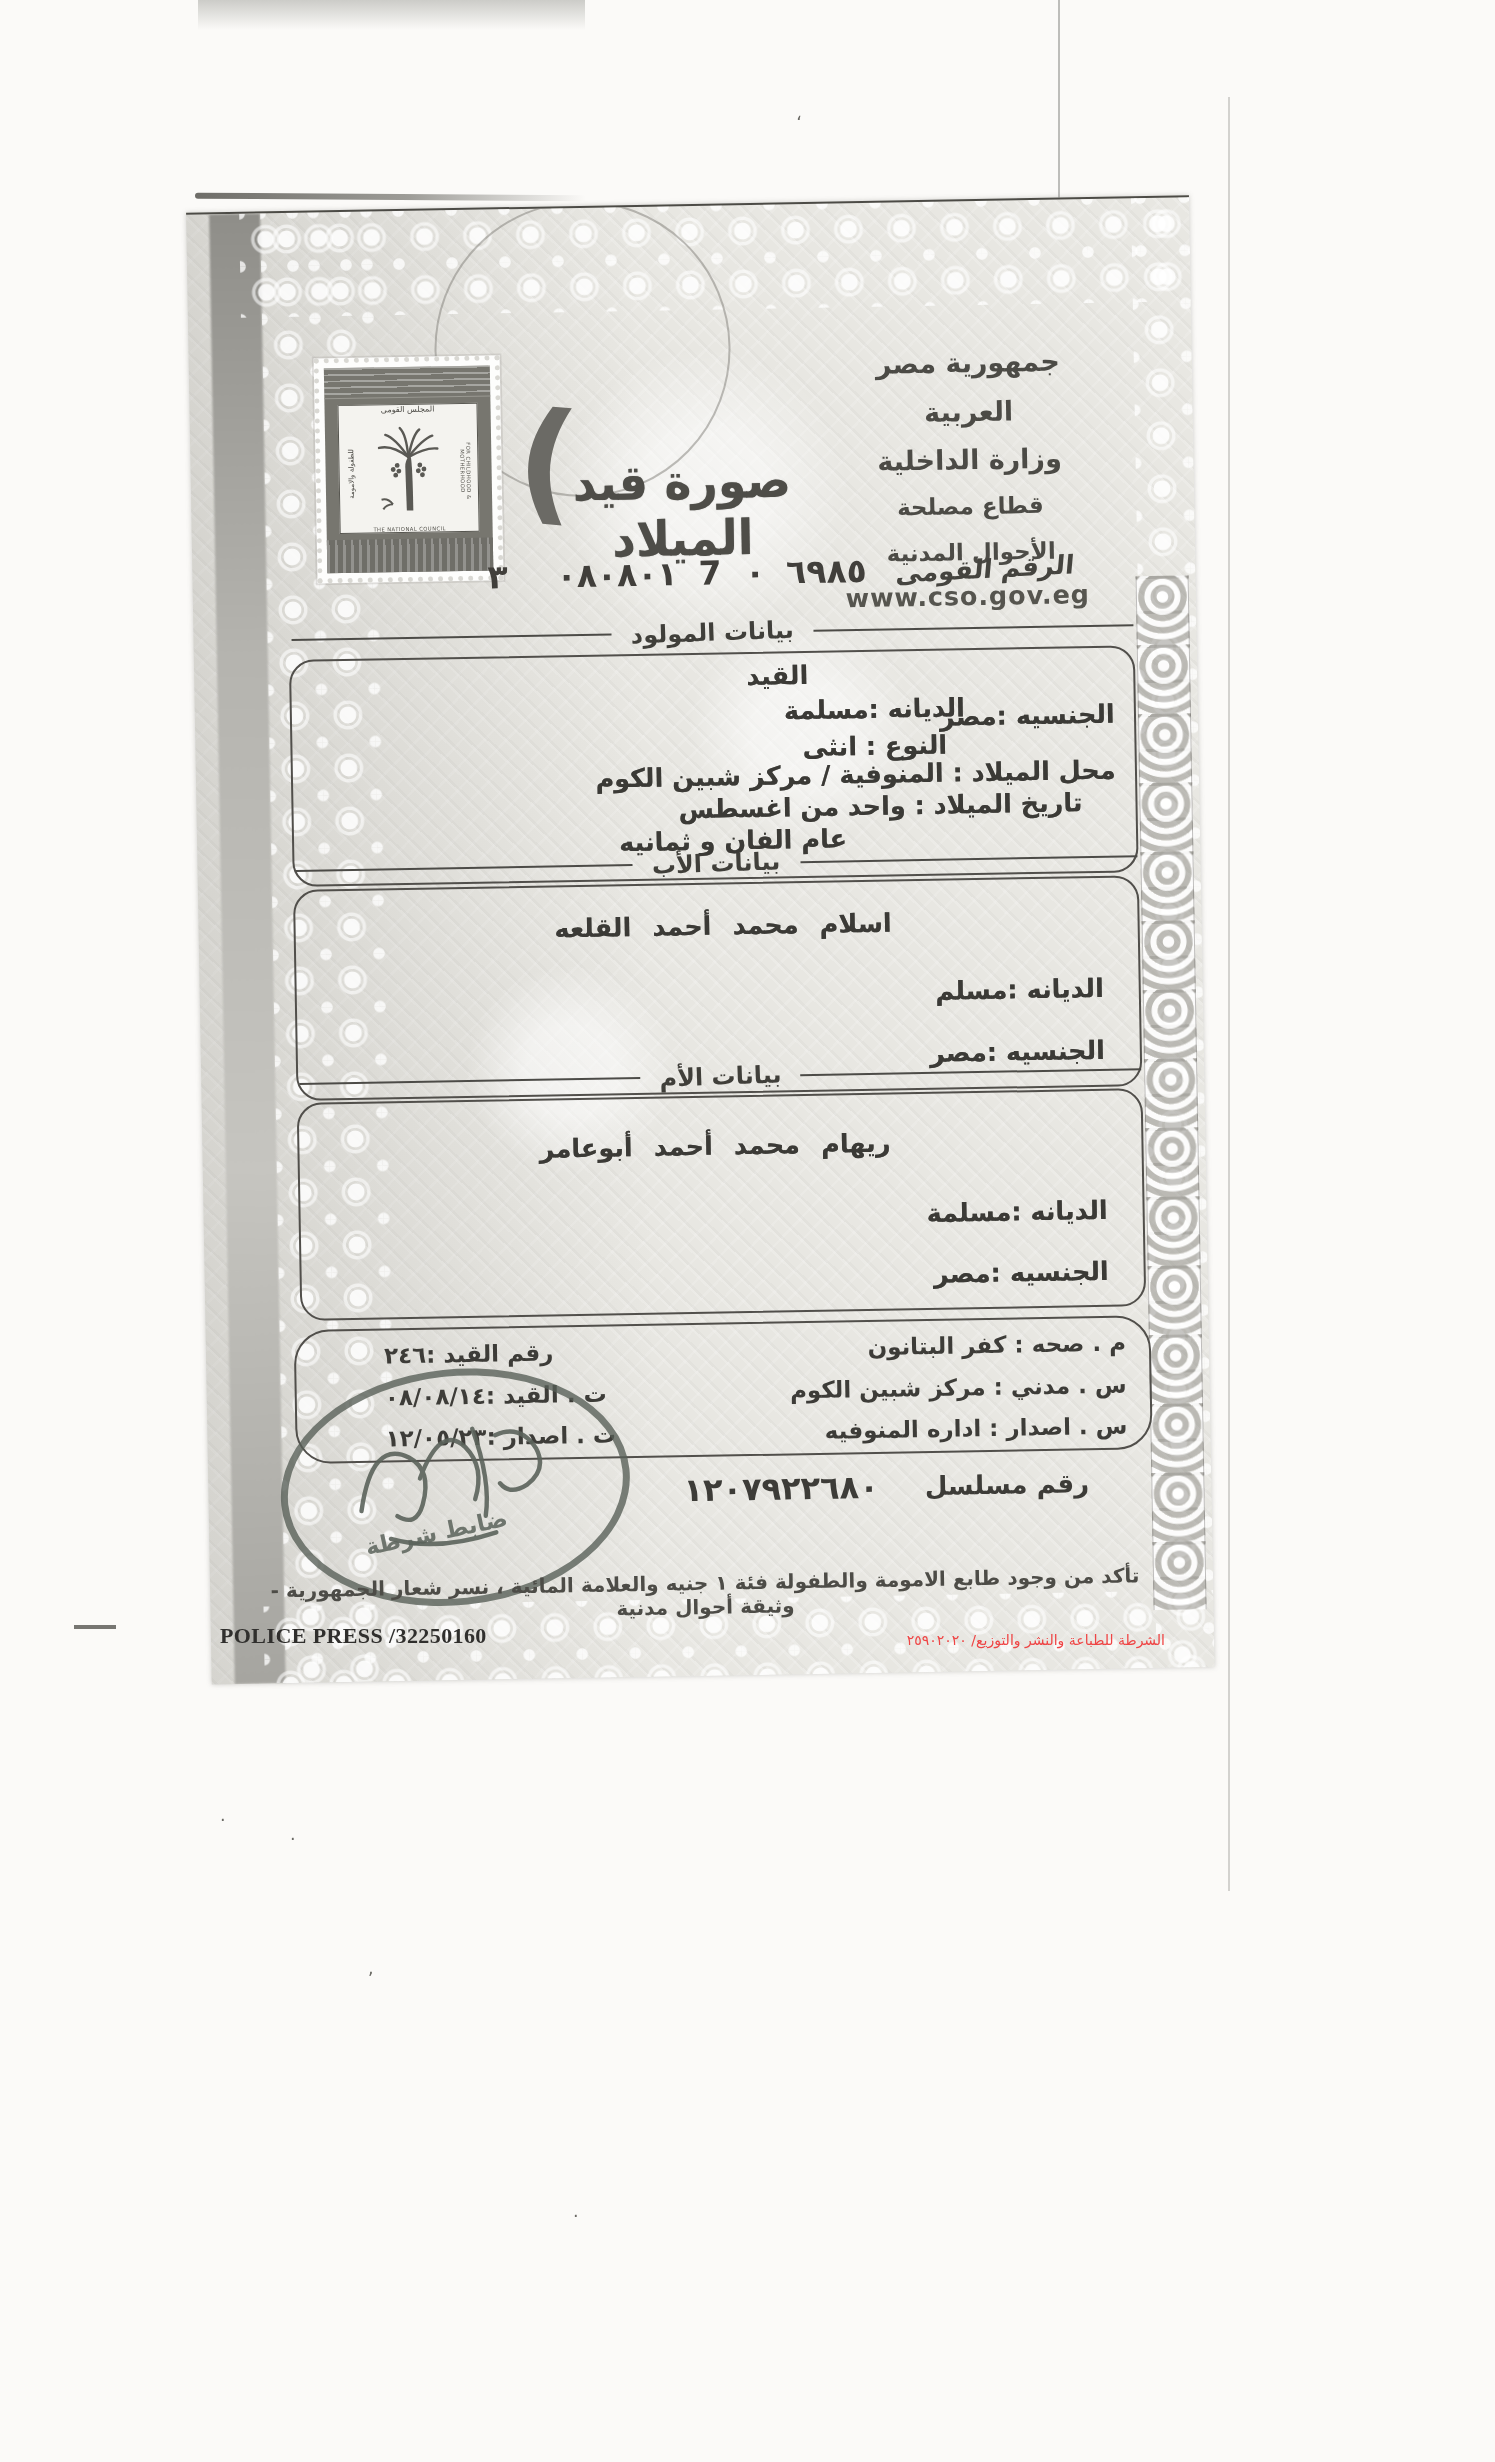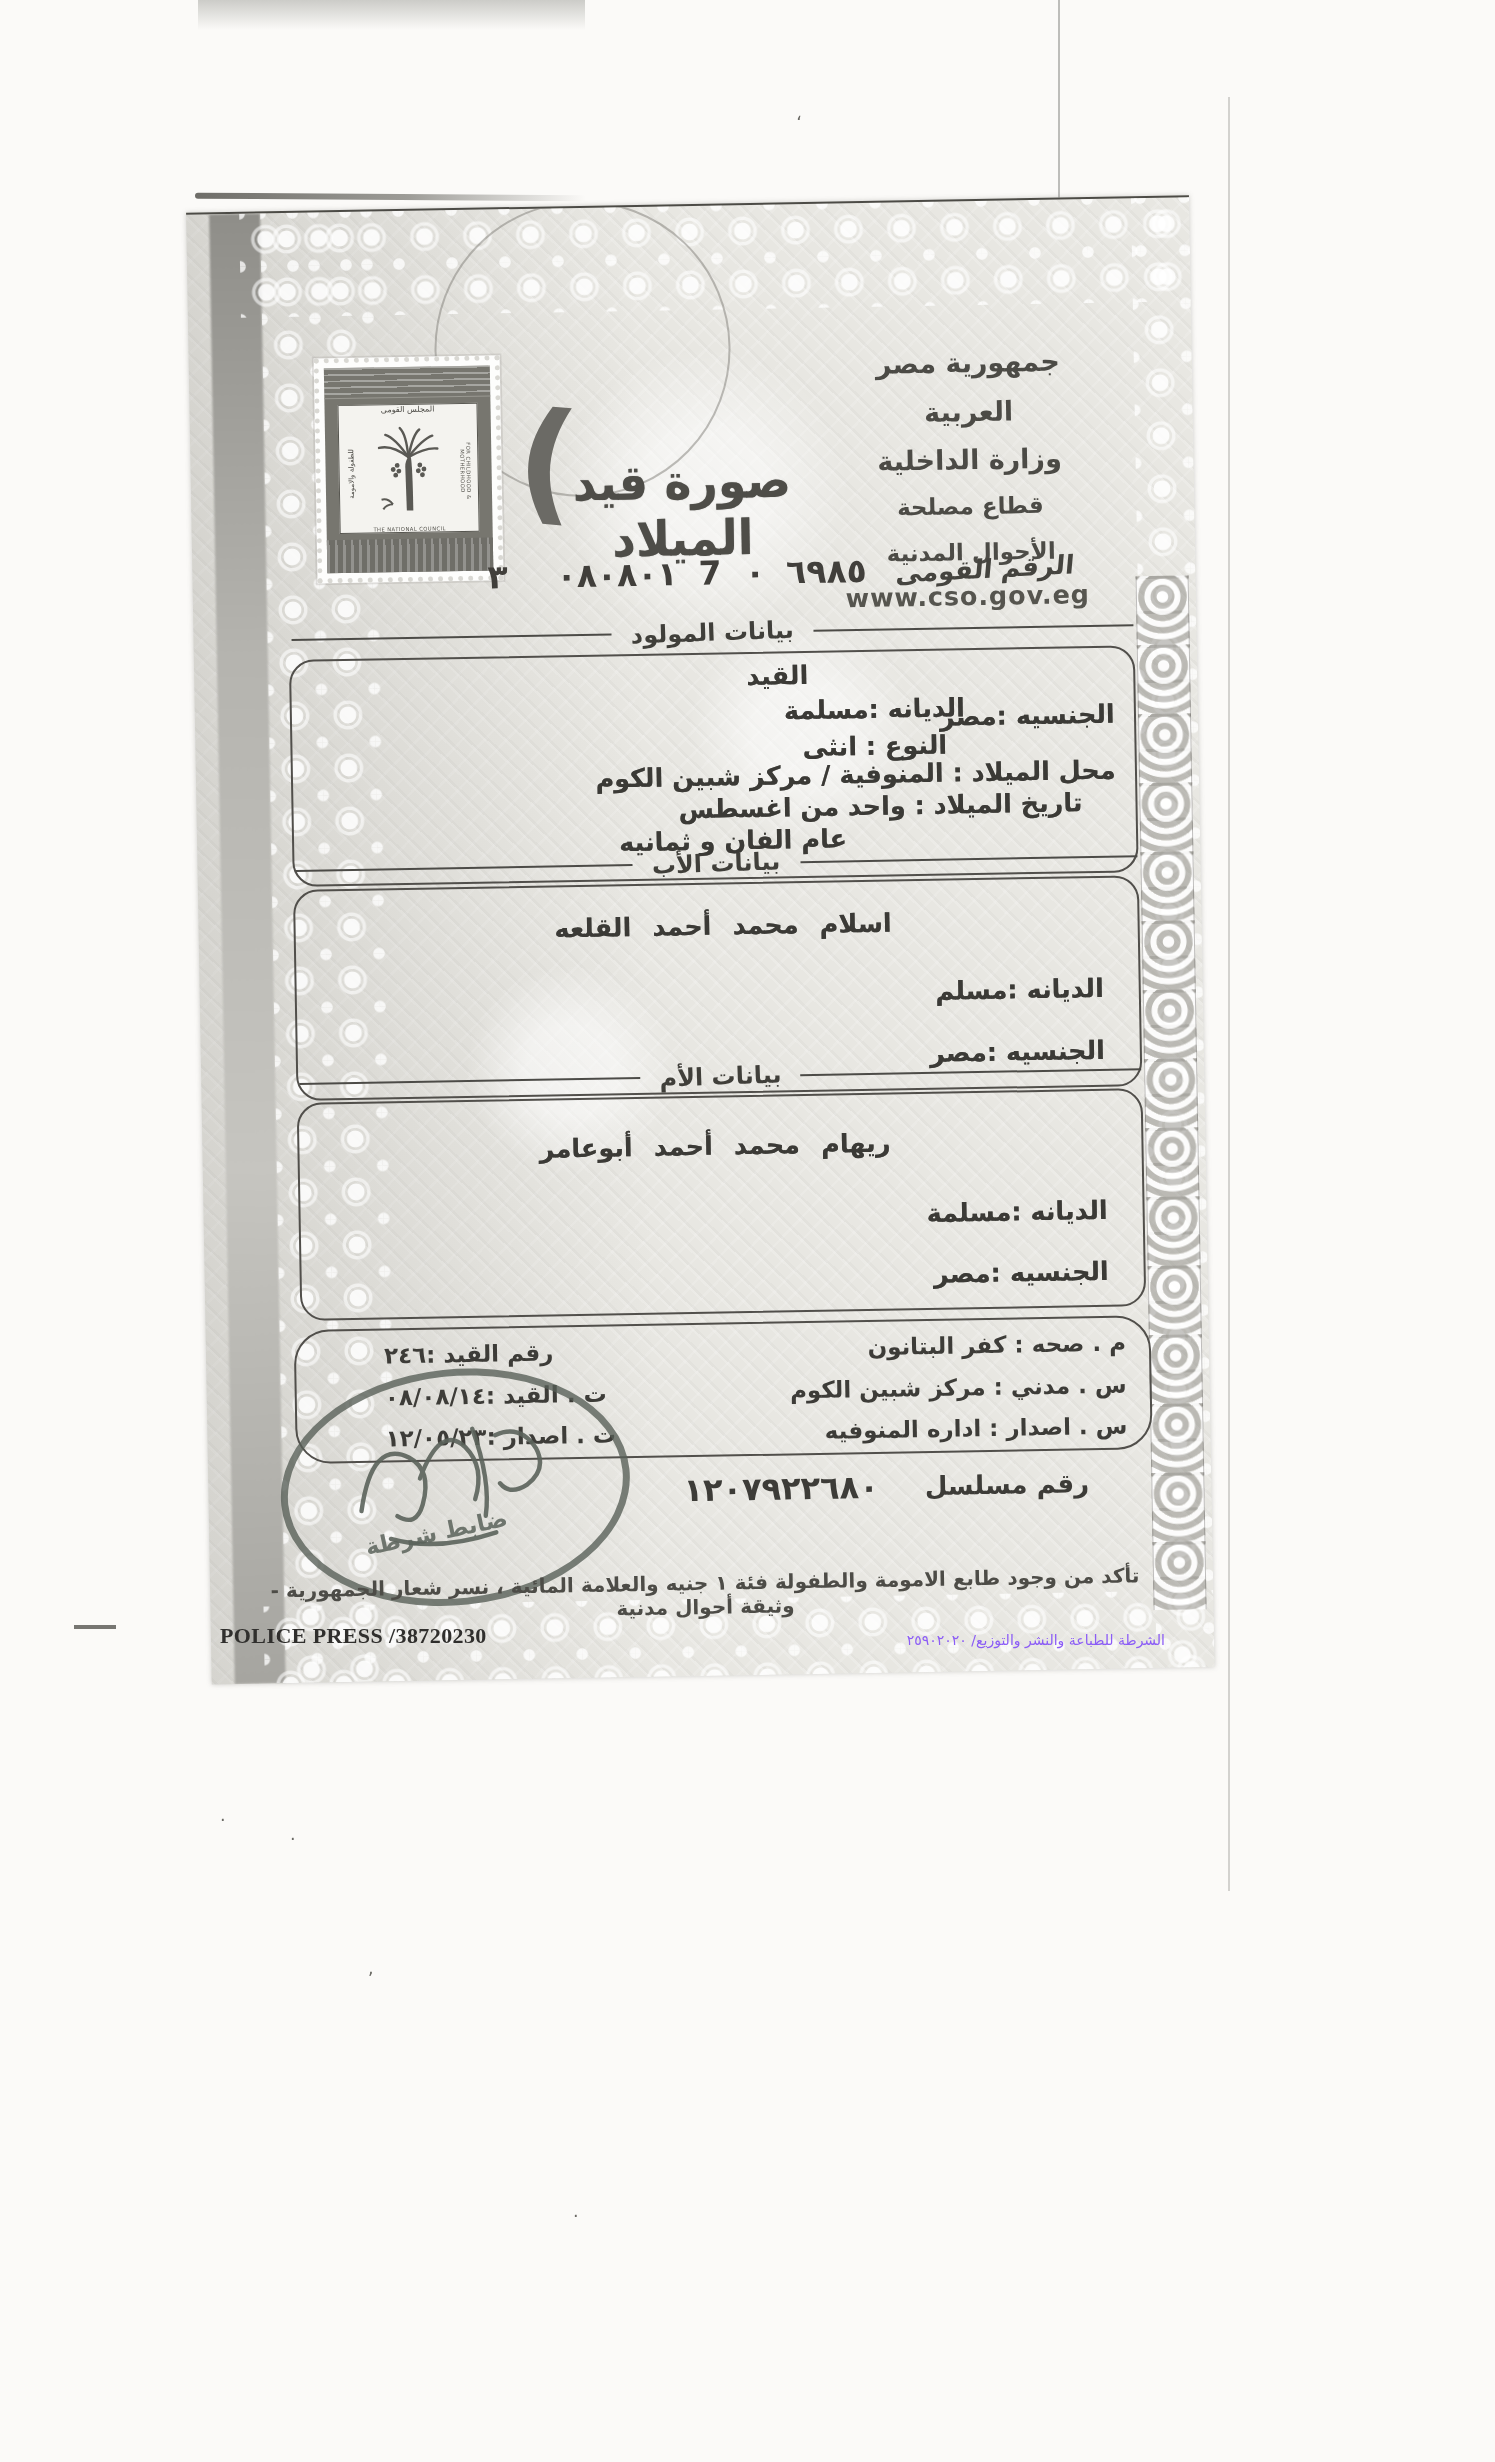--- a/index.html
+++ b/index.html
@@ -124,21 +124,21 @@
   .oval svg{position:absolute;inset:0;}
   .oval .role{position:absolute;left:79px;top:148px;direction:rtl;font-size:23px;color:#5b635b;
     transform:rotate(-6deg);letter-spacing:3.5px;font-weight:bold;opacity:.85;}
 
   
   .notice{position:absolute;left:49px;right:62px;top:1365px;text-align:center;direction:rtl;
     font-size:20px;font-weight:bold;color:#4d4c47;z-index:5;letter-spacing:0.4px;}
   .foot-left{position:absolute;left:220px;top:1623px;font-family:"Liberation Serif", serif;
     font-weight:bold;font-size:22px;color:#302f2d;letter-spacing:0.4px;}
   .foot-right{position:absolute;left:954px;top:1632px;width:211px;direction:rtl;font-size:14px;
-    color:#8b5cf6;white-space:nowrap;}
+    color:#ef4444;white-space:nowrap;}
 </style>
 </head>
 <body>
 
 <div class="topwash"></div>
 <div class="smudge"></div>
 <div class="vline v1"></div>
 <div class="vline v2"></div>
 <div class="vline v3"></div>
 <div class="dashmark"></div>
@@ -282,15 +282,15 @@
         <path d="M250 80 Q280 70 295 100 Q305 125 280 140 Q260 150 250 135"></path>
         <path d="M120 185 Q170 205 240 190"></path>
       </g>
     </svg>
     <div class="role">ضابط شرطة</div>
   </div>
 
   <div class="notice">تأكد من وجود طابع الامومة والطفولة فئة ١ جنيه والعلامة المائية ، نسر شعار الجمهورية - وثيقة أحوال مدنية</div>
 </div>
 
-<div class="foot-left">POLICE PRESS /38720230</div>
+<div class="foot-left">POLICE PRESS /32250160</div>
 <div class="foot-right">الشرطة للطباعة والنشر والتوزيع/ ٢٥٩٠٢٠٢٠</div>
 
 
 </body></html>

